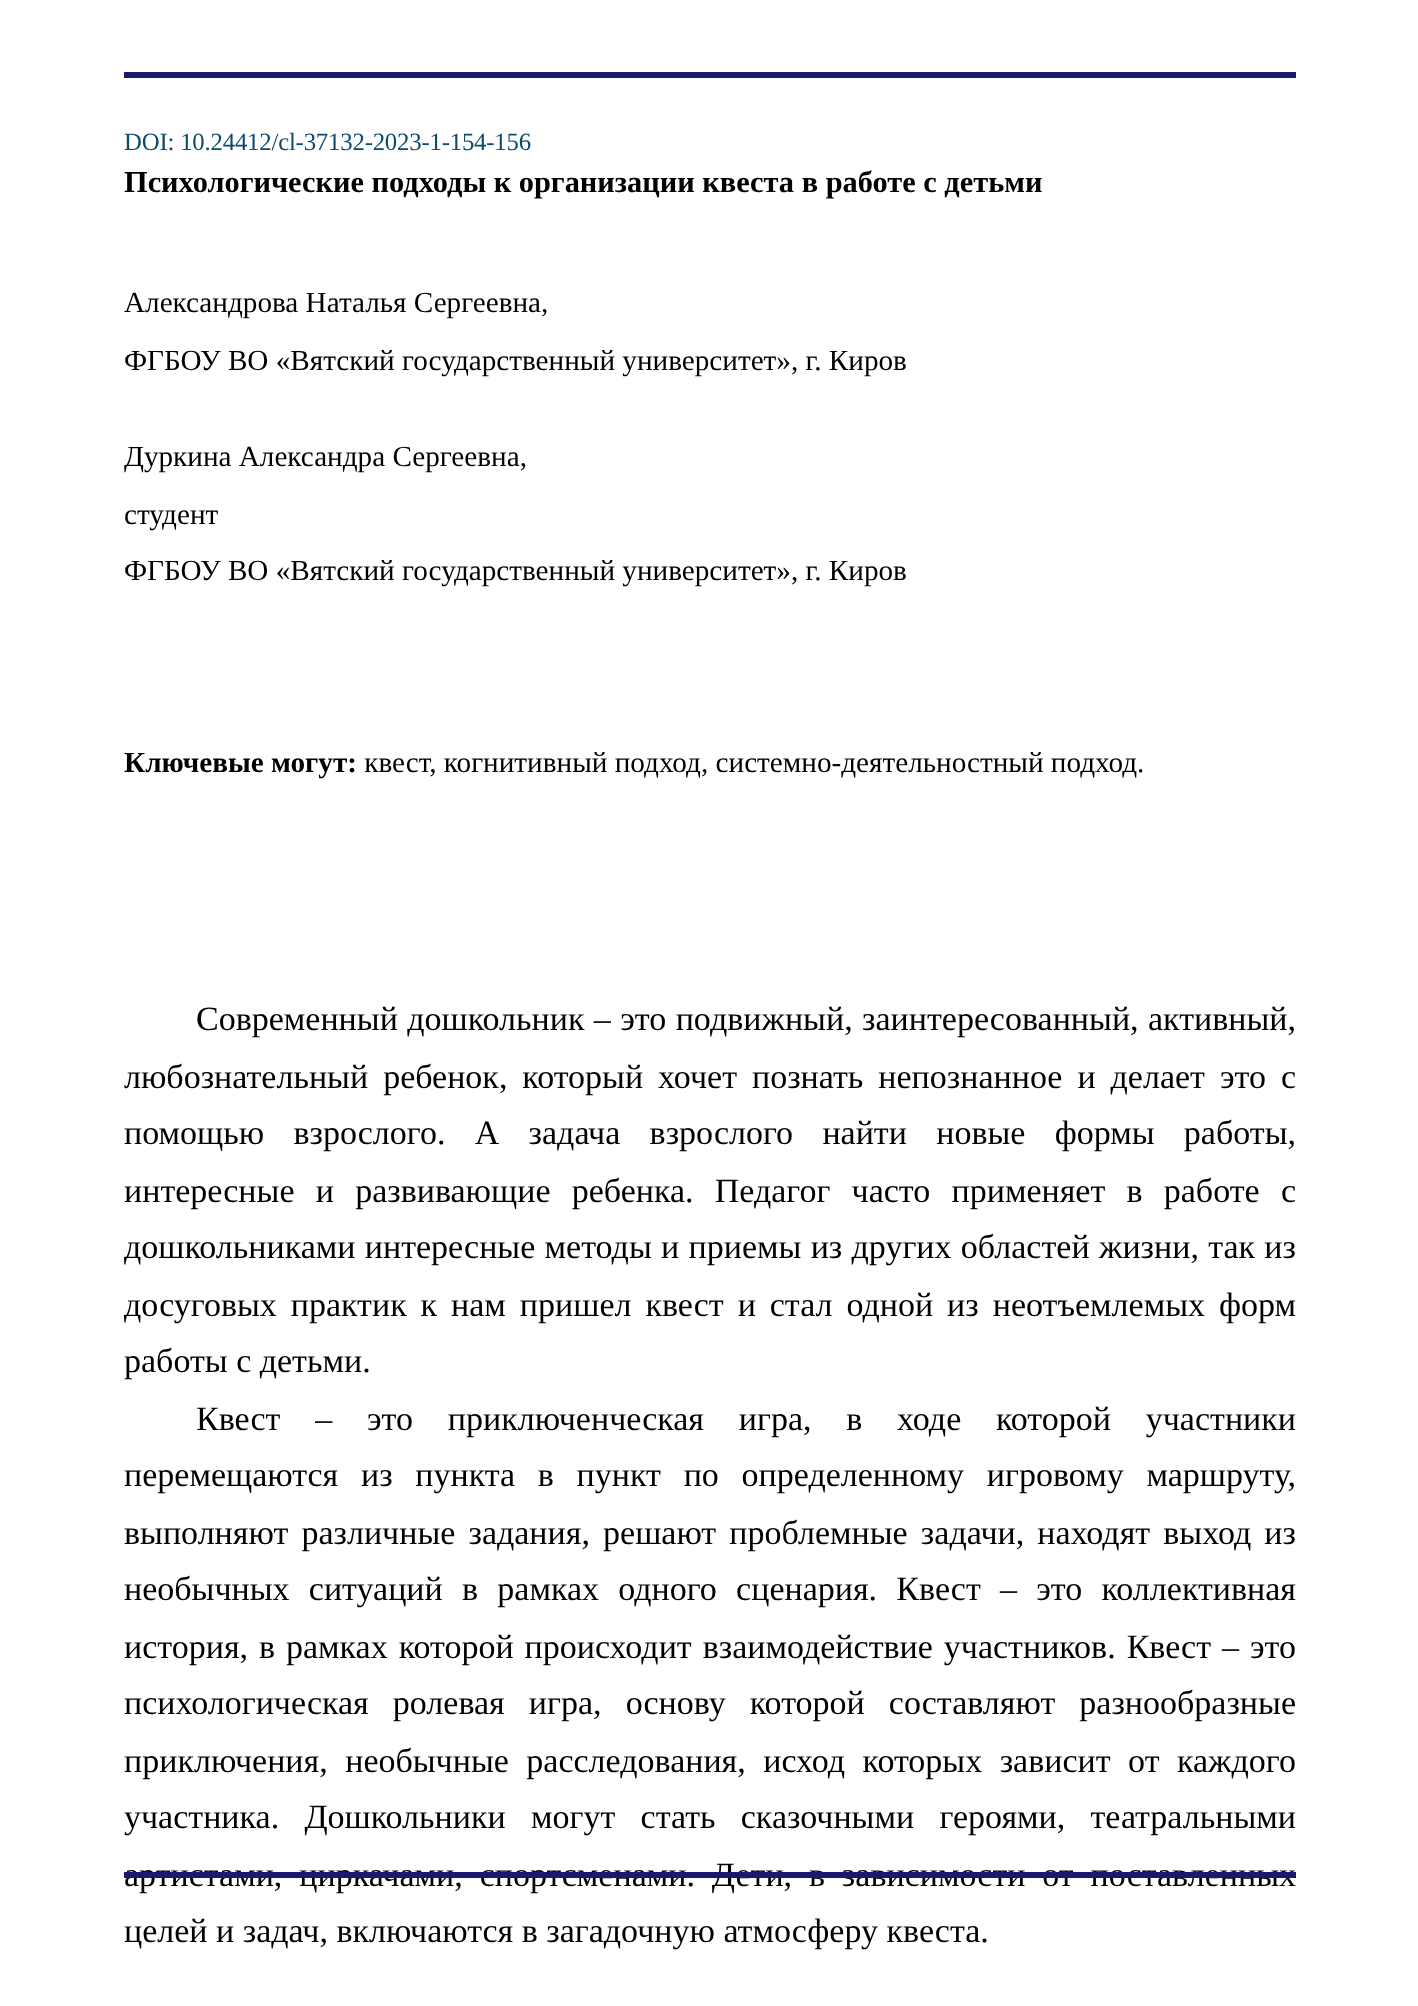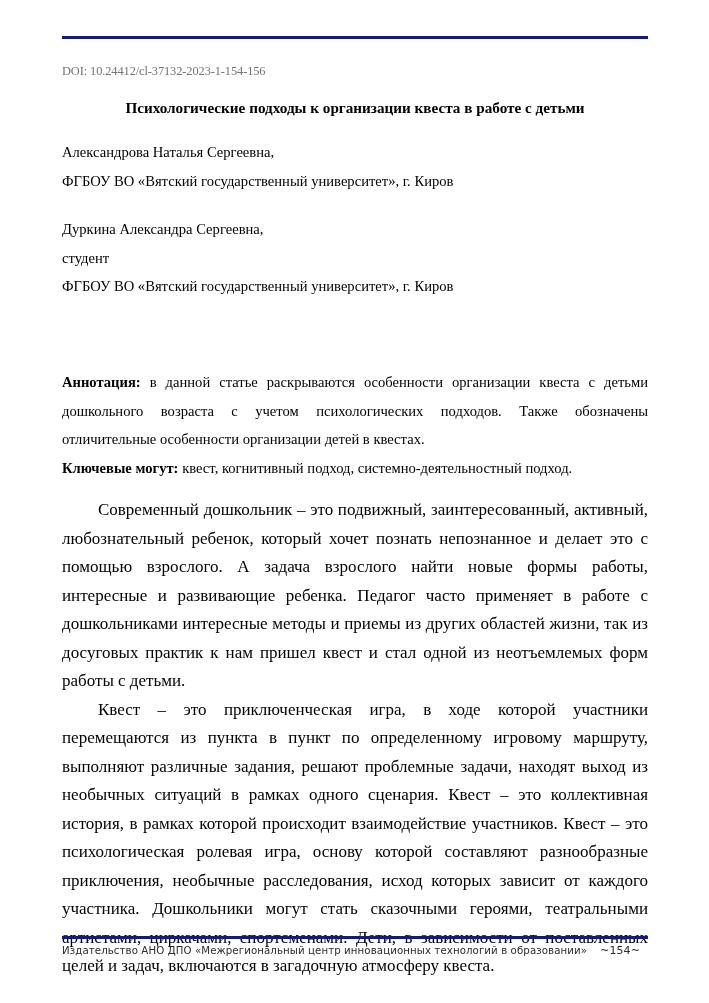--- a/index.html
+++ b/index.html
@@ -50,30 +50,30 @@
     margin-bottom: 5px;
   }
 
   
   .doi {
     position: absolute;
     left: 62px;
     top: 64px;
     font-size: 12.4px;
     letter-spacing: -0.1px;
-    color: #737373;
+    color: #0c4a6e;
   }
 
   
   .title {
     position: absolute;
     left: 62px;
-    top: 88px;
+    top: 72px;
     width: 586px;
-    text-align: center;
+    text-align: left;
     font-size: 15.2px;
     font-weight: bold;
     line-height: 20px;
   }
 
   
   .authors {
     position: absolute;
     left: 62px;
     top: 138px;
@@ -170,30 +170,25 @@
 
     <div class="author-block">
       <span class="author-line">Дуркина Александра Сергеевна,</span>
       <span class="author-line">студент</span>
       <span class="author-line">ФГБОУ ВО «Вятский государственный университет», г. Киров</span>
     </div>
 
   </div>
 
   <div class="abstract">
-    <p><span class="lead">Аннотация:</span><span> в данной статье раскрываются особенности организации квеста с детьми дошкольного возраста с учетом психологических подходов. Также обозначены отличительные особенности организации детей в квестах.</span></p>
     <p><span class="lead">Ключевые могут:</span><span> квест, когнитивный подход, системно-деятельностный подход.</span></p>
   </div>
 
   <div class="body-text">
     <p>Современный дошкольник – это подвижный, заинтересованный, активный, любознательный ребенок, который хочет познать непознанное и делает это с помощью взрослого. А задача взрослого найти новые формы работы, интересные и развивающие ребенка. Педагог часто применяет в работе с дошкольниками интересные методы и приемы из других областей жизни, так из досуговых практик к нам пришел квест и стал одной из неотъемлемых форм работы с детьми.</p>
     <p>Квест – это приключенческая игра, в ходе которой участники перемещаются из пункта в пункт по определенному игровому маршруту, выполняют различные задания, решают проблемные задачи, находят выход из необычных ситуаций в рамках одного сценария. Квест – это коллективная история, в рамках которой происходит взаимодействие участников. Квест – это психологическая ролевая игра, основу которой составляют разнообразные приключения, необычные расследования, исход которых зависит от каждого участника. Дошкольники могут стать сказочными героями, театральными артистами, циркачами, спортсменами. Дети, в зависимости от поставленных целей и задач, включаются в загадочную атмосферу квеста.</p>
   </div>
 
   <div class="footer-area">
     <div class="rule footer-rule"></div>
-    <div class="footer-row">
-      <span class="footer-publisher">Издательство АНО ДПО «Межрегиональный центр инновационных технологий в образовании»</span>
-      <span class="footer-page">~154~</span>
-    </div>
   </div>
 
 </div>
 
 </body></html>

